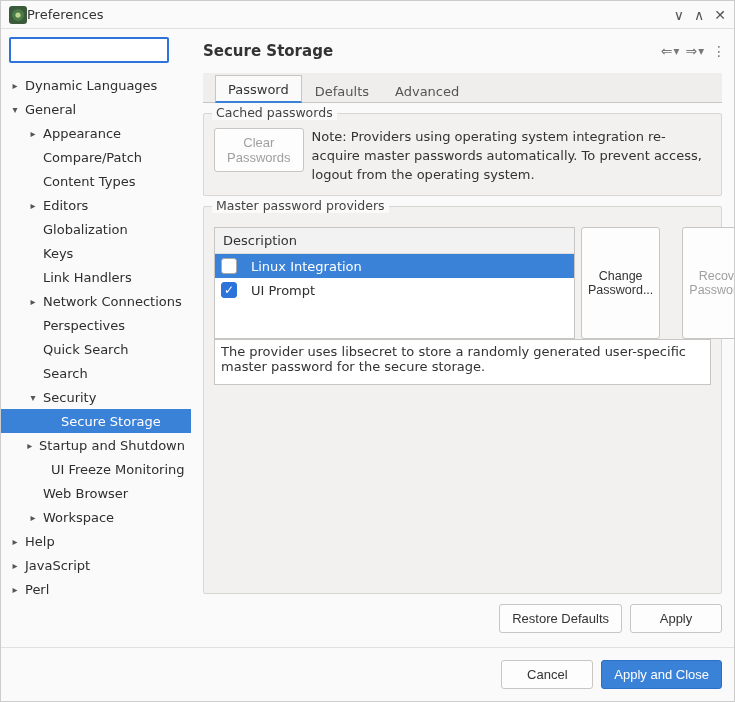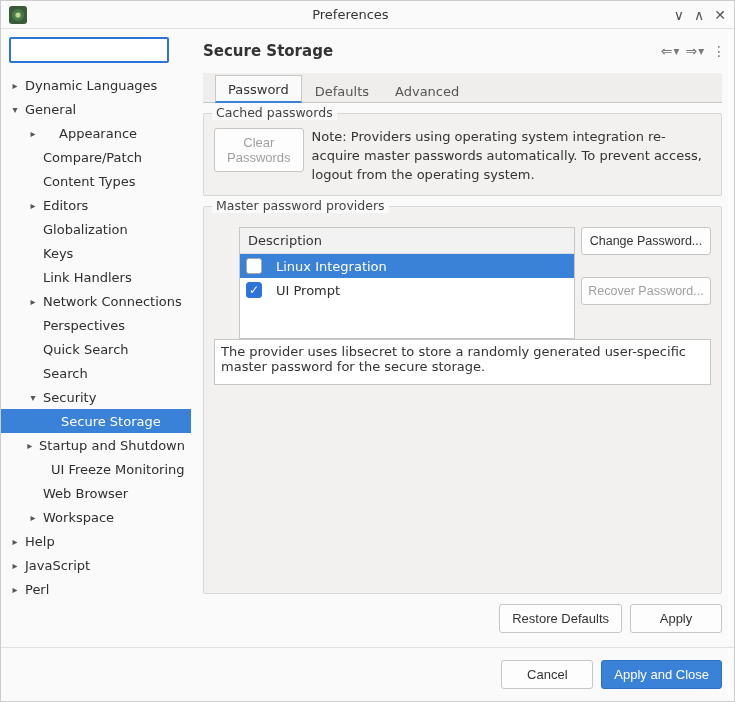--- a/index.html
+++ b/index.html
@@ -1,21 +1,21 @@
 <!DOCTYPE html>
 <html><head>
 <meta charset="utf-8">
 <style>
 * { box-sizing: border-box; margin: 0; padding: 0; }
 body { font-family: "DejaVu Sans", "Liberation Sans", Arial, sans-serif; font-size: 13px; color: #2e2e2e; background: #f5f5f5; width: 735px; height: 702px; overflow: hidden; }
 .window { width: 735px; height: 702px; display: flex; flex-direction: column; border: 1px solid #cccccc; background: #fafafa; }
 .titlebar { height: 28px; display: flex; align-items: center; padding: 0 8px; background: #fafafa; border-bottom: 1px solid #e0e0e0; }
 .titlebar .app-icon { width: 18px; height: 18px; background: #3a5a3a; border-radius: 3px; display: flex; align-items: center; justify-content: center; }
 .titlebar .app-icon svg { width: 14px; height: 14px; }
-.titlebar .title { flex: 1; text-align: center; font-size: 13px; color: #333; }
+.titlebar .title { flex: 1; text-align: left; font-size: 13px; color: #333; }
 .titlebar .win-ctrls { display: flex; gap: 10px; color: #555; }
 .titlebar .win-ctrls span { cursor: pointer; font-size: 14px; line-height: 1; }
 .body { flex: 1; display: flex; overflow: hidden; }
 .sidebar { width: 190px; display: flex; flex-direction: column; background: #fafafa; }
 .filter-wrap { padding: 8px; }
 .filter-input { width: 160px; height: 26px; border: 2px solid #2d74da; border-radius: 2px; padding: 0 6px; font-size: 13px; outline: none; }
 .tree { flex: 1; overflow: hidden; padding: 2px 0; }
 .tree-item { display: flex; align-items: center; height: 24px; padding-right: 6px; white-space: nowrap; cursor: default; }
 .tree-item.sel { background: #3a81d8; color: #fff; }
 .arrow { width: 12px; display: inline-flex; justify-content: center; align-items: center; color: #555; font-size: 10px; }
@@ -31,28 +31,28 @@
 .tab.active::after { content: ""; position: absolute; left: 8px; right: 8px; bottom: -1px; height: 2px; background: #3a81d8; display:none;}
 .tab.active { border-bottom: 2px solid #3a81d8; }
 .pane { flex: 1; padding: 10px 12px 0 12px; display: flex; flex-direction: column; gap: 10px; overflow: hidden; }
 .fieldset { border: 1px solid #d9d7d3; border-radius: 2px; background: #f2f1ef; position: relative; padding: 14px 10px 10px 10px; }
 .legend { position: absolute; top: -9px; left: 8px; background: #fafafa; padding: 0 4px; font-size: 12.5px; color: #444; }
 .fs-row { display: flex; gap: 8px; align-items: flex-start; }
 .btn { background: #fdfdfd; border: 1px solid #c8c6c2; border-radius: 3px; padding: 6px 12px; font-size: 13px; color: #333; cursor: pointer; }
 .btn:disabled { color: #a0a0a0; cursor: default; }
 .note { font-size: 13px; color: #333; line-height: 1.45; }
 .providers-body { display: flex; gap: 6px; margin-top: 6px; }
-.providers-table { flex: 1; border: 1px solid #c8c6c2; background: #fff; display: flex; flex-direction: column; height: 112px; margin-left: 25px; }
+.providers-table { flex: 1; border: 1px solid #c8c6c2; background: #fff; display: flex; flex-direction: column; height: 112px; }
 .pt-head { background: #f2f2f2; border-bottom: 1px solid #ddd; padding: 5px 8px; font-size: 13px; color: #333; }
 .pt-row { display: flex; align-items: flex-end; padding: 4px 6px; gap: 14px; }
 .pt-row.sel { background: #3a81d8; color: #fff; }
 .chk { width: 16px; height: 16px; border: 1px solid #aaa; border-radius: 3px; background: #fff; display: inline-flex; align-items: center; justify-content: center; }
 .chk.checked { background: #2d74da; border-color: #2d74da; }
 .chk.checked::after { content: "✓"; color: #fff; font-size: 12px; line-height: 1; }
-.providers-btns { display: flex; flex-direction: column; gap: 22px; width: 130px; }
+.providers-btns { display: flex; flex-direction: row; gap: 22px; width: 130px; }
 .providers-btns .btn { width: 100%; padding: 6px 6px; font-size: 12.5px; text-align: center; }
 .details-label { font-size: 13px; color: #333; margin-top: 6px; }
 .details-box { border: 1px solid #c8c6c2; background: #fff; height: 46px; padding: 4px 6px; font-size: 13px; color: #333; overflow: hidden; }
 .btm-btns { display: flex; justify-content: flex-end; gap: 8px; padding: 10px 12px 14px 0; }
 .footer { border-top: 1px solid #e0e0e0; padding: 12px; display: flex; justify-content: flex-end; gap: 8px; }
 .btn.primary { background: #3a81d8; border-color: #2d6fc4; color: #fff; }
 .menudots { display:inline-block; width:12px; height:14px; position:relative;}
 .menudots::before { content:"⋮"; font-size:14px; color:#777; position:absolute; left:2px; top:-1px;}
 </style>
 </head>
@@ -87,21 +87,21 @@
             <span style="margin-left: 4px;">Dynamic Languages</span>
           </div>
           <div class="tree-item">
             <span class="indent" style="width: 8px;"></span>
             <span class="arrow">▾</span>
             <span style="margin-left: 4px;">General</span>
           </div>
           <div class="tree-item">
             <span class="indent" style="width: 26px;"></span>
             <span class="arrow">▸</span>
-            <span style="margin-left: 20px;">Appearance</span>
+            <span style="margin-left: 4px;">Appearance</span>
           </div>
           <div class="tree-item">
             <span class="indent" style="width: 26px;"></span>
             <span class="arrow"></span>
             <span style="margin-left: 4px;">Compare/Patch</span>
           </div>
           <div class="tree-item">
             <span class="indent" style="width: 26px;"></span>
             <span class="arrow"></span>
             <span style="margin-left: 4px;">Content Types</span>

